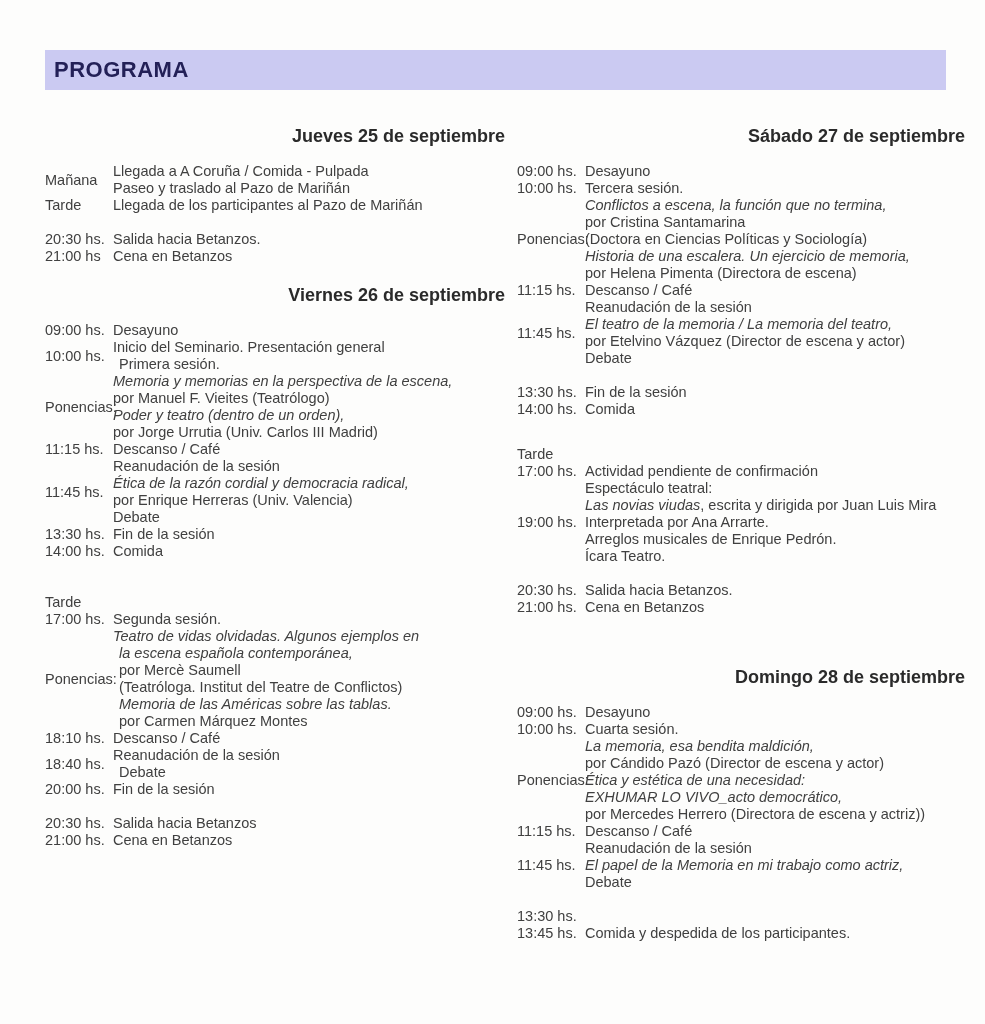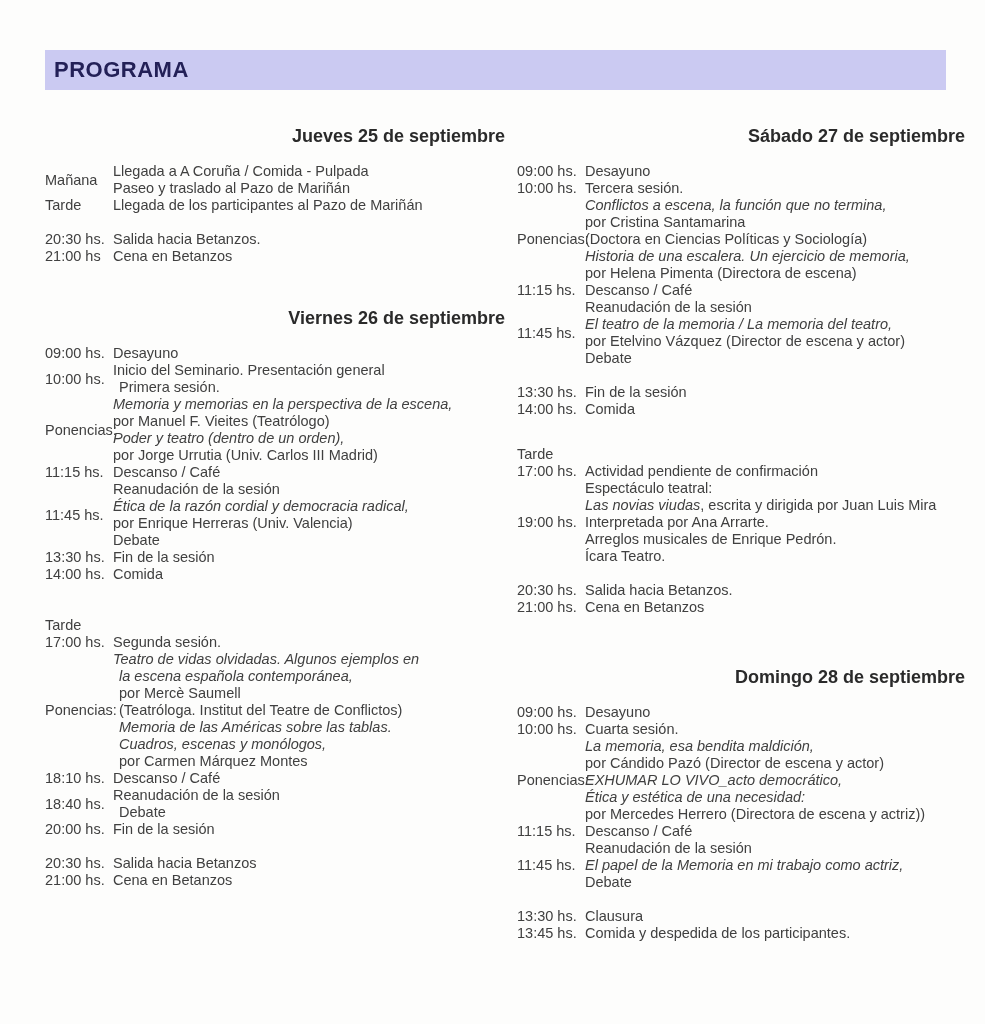--- a/index.html
+++ b/index.html
@@ -97,21 +97,21 @@
           <div class="desc">
             <div class="line"><span>Salida hacia Betanzos.</span></div>
           </div>
         </div>
         <div class="row">
           <div class="time">21:00 hs</div>
           <div class="desc">
             <div class="line"><span>Cena en Betanzos</span></div>
           </div>
         </div>
-        <div class="day-heading" style="margin-top: 42px;">Viernes 26 de septiembre</div>
+        <div class="day-heading" style="margin-top: 19px;">Viernes 26 de septiembre</div>
         <div class="row">
           <div class="time">09:00 hs.</div>
           <div class="desc">
             <div class="line"><span>Desayuno</span></div>
           </div>
         </div>
         <div class="row">
           <div class="time">10:00 hs.</div>
           <div class="desc">
             <div class="line"><span>Inicio del Seminario. Presentación general</span></div>
@@ -166,21 +166,20 @@
           </div>
         </div>
         <div class="row">
           <div class="time">Ponencias:</div>
           <div class="desc">
             <div class="line"><span class="it">Teatro de vidas olvidadas. Algunos ejemplos en</span></div>
             <div class="line ind"><span class="it">la escena española contemporánea,</span></div>
             <div class="line ind"><span>por Mercè Saumell</span></div>
             <div class="line ind"><span>(Teatróloga. Institut del Teatre de Conflictos)</span></div>
             <div class="line ind"><span class="it">Memoria de las Américas sobre las tablas.</span></div>
-            <div class="line ind"><span class="it">Cuadros, escenas y monólogos,</span></div>
             <div class="line ind"><span>por Carmen Márquez Montes</span></div>
           </div>
         </div>
         <div class="row">
           <div class="time">18:10 hs.</div>
           <div class="desc">
             <div class="line"><span>Descanso / Café</span></div>
           </div>
         </div>
         <div class="row">
@@ -307,45 +306,42 @@
           <div class="time">10:00 hs.</div>
           <div class="desc">
             <div class="line"><span>Cuarta sesión.</span></div>
           </div>
         </div>
         <div class="row">
           <div class="time">Ponencias:</div>
           <div class="desc">
             <div class="line"><span class="it">La memoria, esa bendita maldición,</span></div>
             <div class="line"><span>por Cándido Pazó (Director de escena y actor)</span></div>
+            <div class="line"><span class="it">Ética y estética de una necesidad:</span></div>
             <div class="line"><span class="it">EXHUMAR LO VIVO_acto democrático,</span></div>
-            <div class="line"><span class="it">Ética y estética de una necesidad:</span></div>
             <div class="line"><span>por Mercedes Herrero (Directora de escena y actriz))</span></div>
           </div>
         </div>
         <div class="row">
           <div class="time">11:15 hs.</div>
           <div class="desc">
             <div class="line"><span>Descanso / Café</span></div>
           </div>
         </div>
         <div class="row">
           <div class="time">11:45 hs.</div>
           <div class="desc">
             <div class="line"><span>Reanudación de la sesión</span></div>
             <div class="line"><span class="it">El papel de la Memoria en mi trabajo como actriz,</span></div>
             <div class="line"><span>Debate</span></div>
           </div>
         </div>
         <div class="spacer" style="height: 17px;"></div>
         <div class="row">
           <div class="time">13:30 hs.</div>
-          <div class="desc">
-            <div class="line"><span>Clausura</span></div>
-          </div>
         </div>
         <div class="row">
           <div class="time">13:45 hs.</div>
           <div class="desc">
             <div class="line"><span>Comida y despedida de los participantes.</span></div>
           </div>
         </div>
       </div>
   </div>
 </div>

